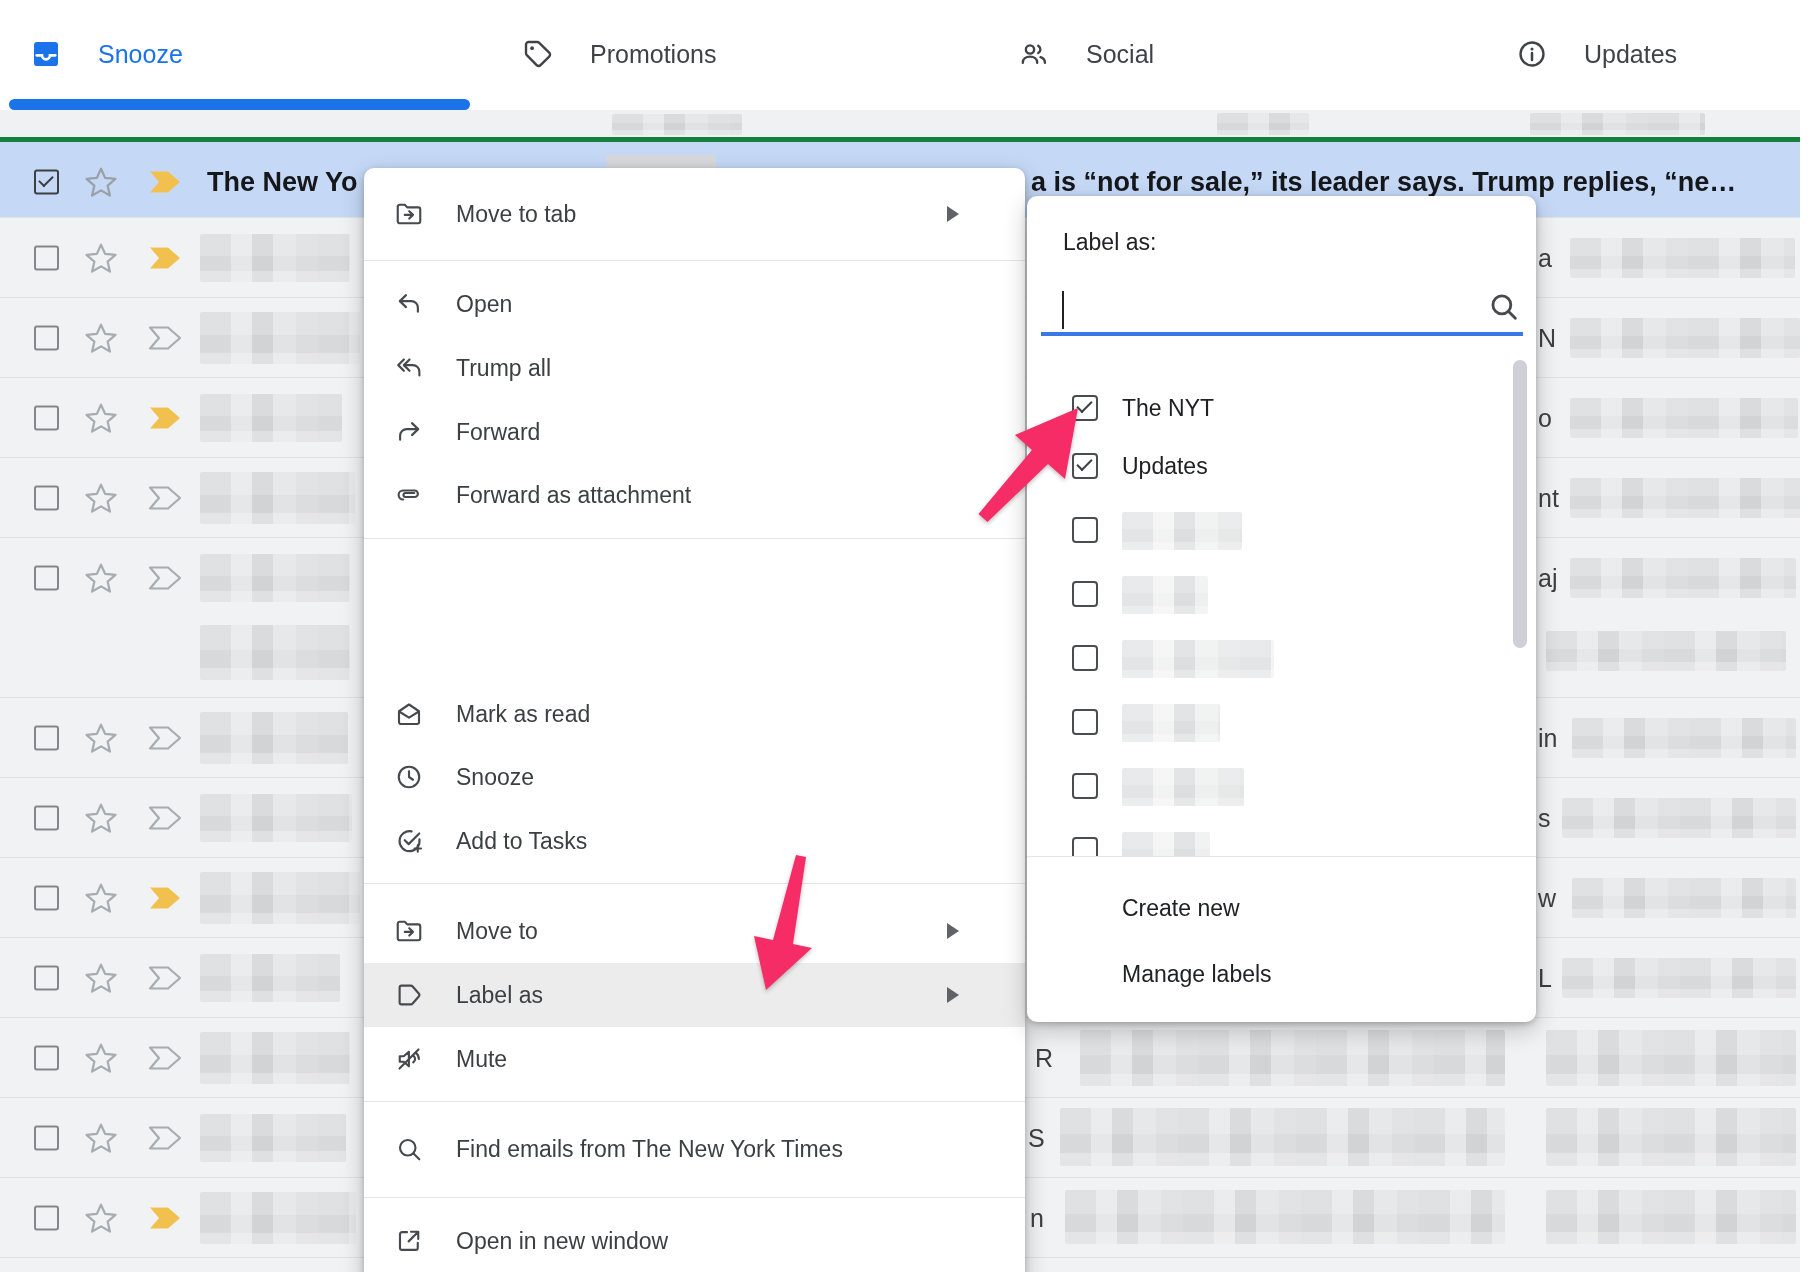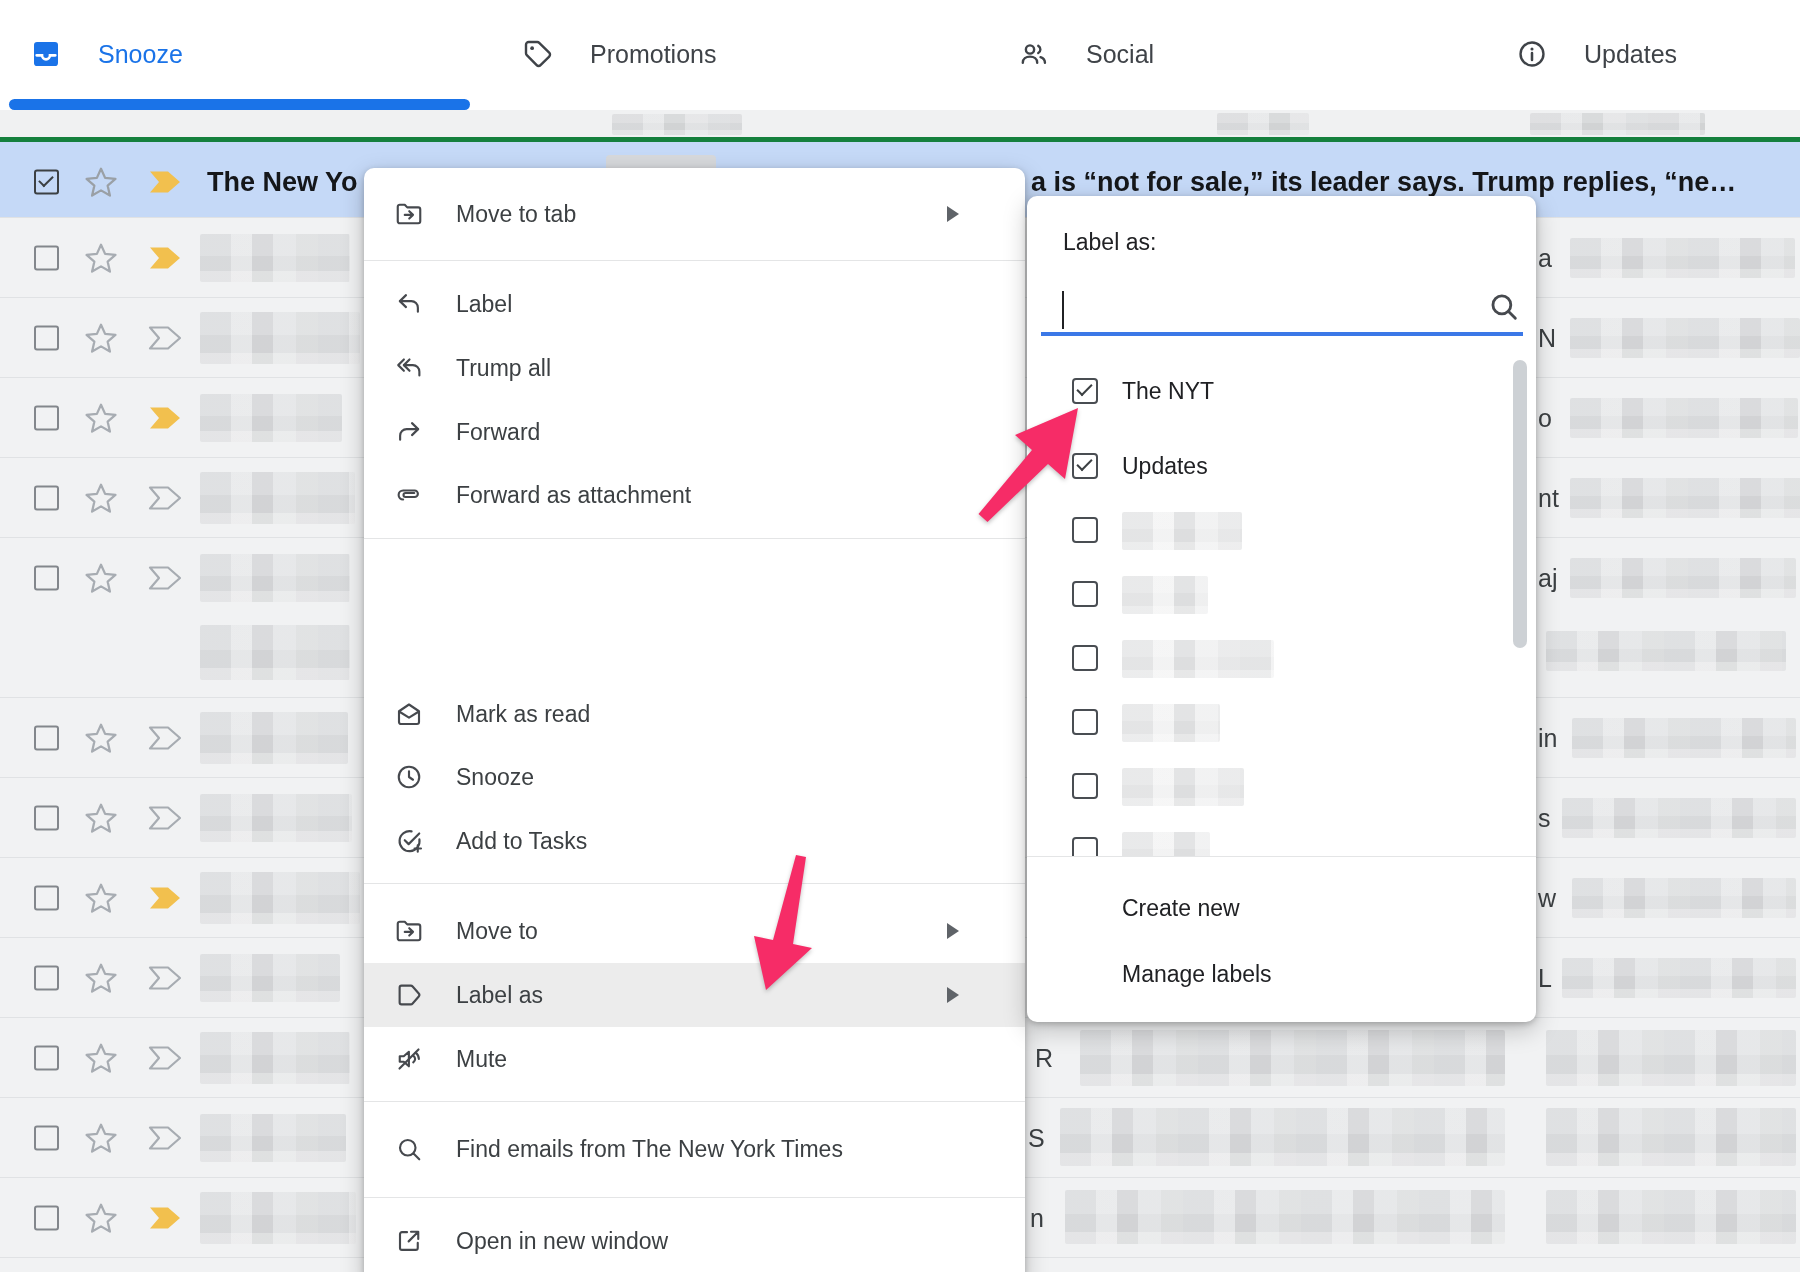--- a/index.html
+++ b/index.html
@@ -312,21 +312,21 @@
           </svg></span>
       <span class="mlabel">Move to tab</span>
       <span class="subarrow"></span>
     </div>
     <div class="msep" style="top:92px"></div>
     <div class="mitem" style="top:104px">
       <span class="micon"><svg viewBox="0 0 24 24">
             <path d="M9.6 4.9 4.7 9.7l4.9 4.8"></path>
             <path d="M4.7 9.7h9.2c2.9 0 5.2 2.3 5.2 5.2v3.2"></path>
           </svg></span>
-      <span class="mlabel">Label</span>
+      <span class="mlabel">Open</span>
     </div>
     <div class="mitem" style="top:168px">
       <span class="micon"><svg viewBox="0 0 24 24">
             <path d="M7.9 5.2 3.4 9.7l4.5 4.5"></path>
             <path d="M12.4 5.2 7.9 9.7l4.5 4.5"></path>
             <path d="M7.9 9.7h7.2c2.9 0 5.2 2.3 5.2 5.2v3"></path>
           </svg></span>
       <span class="mlabel">Trump all</span>
     </div>
     <div class="mitem" style="top:232px">
@@ -412,21 +412,21 @@
     <div class="searchwrap">
       <input class="label-search" value="" style="">
       <span class="caret"></span>
       <span class="sicon"><svg viewBox="0 0 24 24">
             <circle cx="10.5" cy="10.5" r="6.3"></circle>
             <path d="M15.2 15.2 20 20"></path>
           </svg></span>
       <span class="sunderline"></span>
     </div>
     <div class="lbllist">
-      <div class="lrow checked" style="top:14px">
+      <div class="lrow checked" style="top:31px">
         <span class="lcb"></span>
         <span class="lname">The NYT</span>
       </div>
       <div class="lrow checked" style="top:89px">
         <span class="lcb"></span>
         <span class="lname">Updates</span>
       </div>
       <div class="lrow" style="top:153px">
         <span class="lcb"></span>
         <span class="mosaic" style="left:95px;top:14px;width:120px;height:38px"></span>

